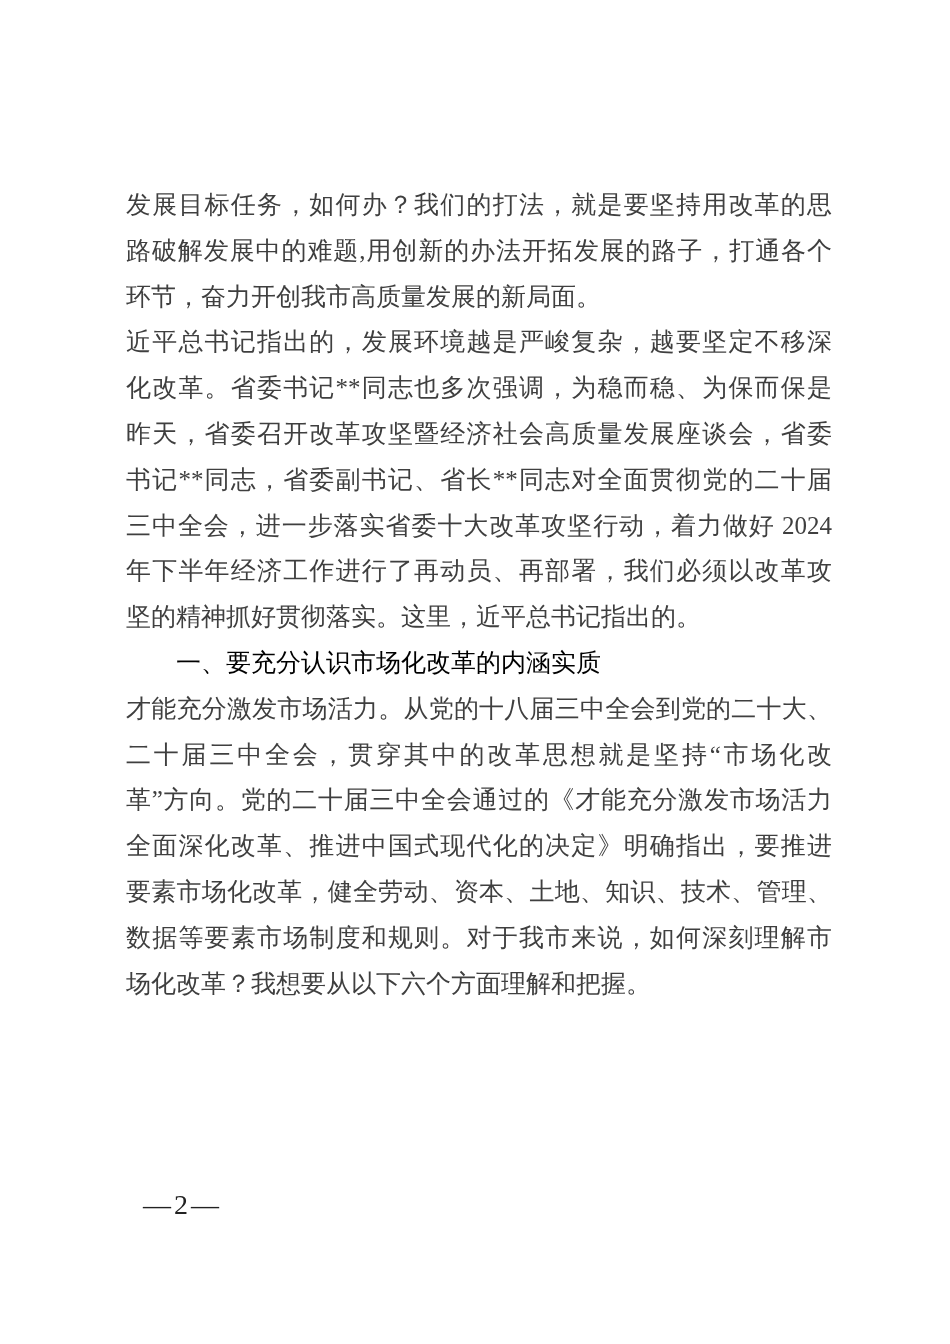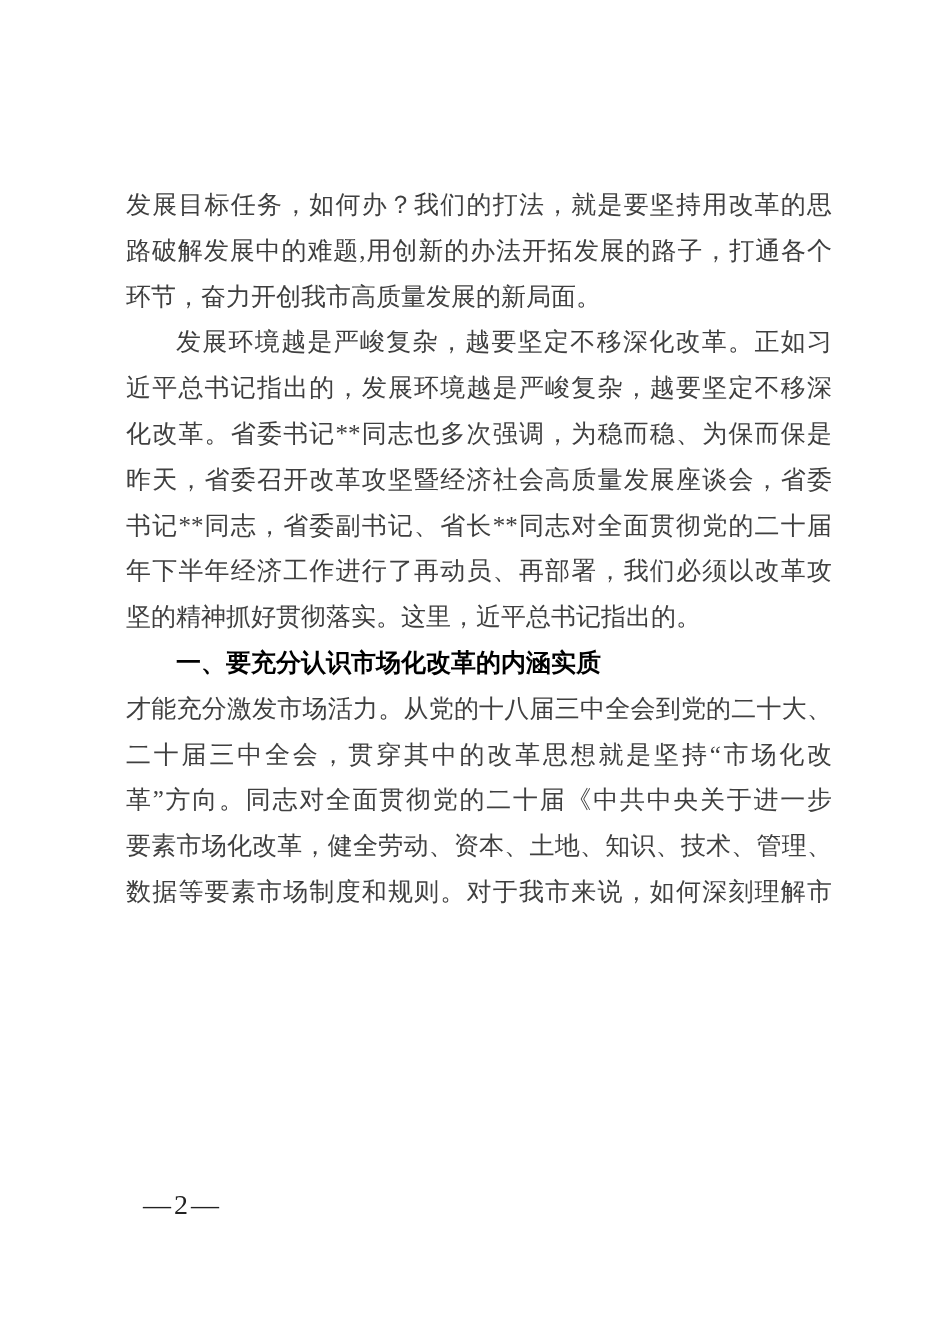--- a/index.html
+++ b/index.html
@@ -27,21 +27,21 @@
   .para { margin: 0; padding: 0; }
   .line {
     text-align: justify;
     text-align-last: justify;
     white-space: normal;
   }
   .line.first { text-indent: 2em; }
   .line.last  { text-align-last: left; }
   .para.heading .line {
     font-family: "Liberation Sans", "DejaVu Sans", sans-serif;
-    font-weight: 700;
+    font-weight: 400;
     color: #000000;
     text-align-last: left;
   }
   .page-number {
     position: absolute;
     left: 143px;
     top: 1188px;
     font-family: "Liberation Serif", "DejaVu Serif", serif;
     font-size: 28px;
     line-height: 34px;
@@ -53,33 +53,35 @@
 <body>
 
 <div class="page">
   <div class="text-block">
       <div class="para body">
         <div class="line">发展目标任务，如何办？我们的打法，就是要坚持用改革的思</div>
         <div class="line">路破解发展中的难题,用创新的办法开拓发展的路子，打通各个</div>
         <div class="line last">环节，奋力开创我市高质量发展的新局面。</div>
       </div>
       <div class="para body">
-        <div class="line first">发展环境越是严峻复杂，越要坚定不移深化改革。正如习</div>
         <div class="line">近平总书记指出的，发展环境越是严峻复杂，越要坚定不移深</div>
         <div class="line">化改革。省委书记**同志也多次强调，为稳而稳、为保而保是</div>
         <div class="line">昨天，省委召开改革攻坚暨经济社会高质量发展座谈会，省委</div>
         <div class="line">书记**同志，省委副书记、省长**同志对全面贯彻党的二十届</div>
+        <div class="line">三中全会，进一步落实省委十大改革攻坚行动，着力做好 2024</div>
         <div class="line">年下半年经济工作进行了再动员、再部署，我们必须以改革攻</div>
         <div class="line last">坚的精神抓好贯彻落实。这里，近平总书记指出的。</div>
       </div>
       <div class="para heading">
         <div class="line first last">一、要充分认识市场化改革的内涵实质</div>
       </div>
       <div class="para body">
         <div class="line">才能充分激发市场活力。从党的十八届三中全会到党的二十大、</div>
         <div class="line">二十届三中全会，贯穿其中的改革思想就是坚持“市场化改</div>
-        <div class="line">革”方向。同志对全面贯彻党的二十届《中共中央关于进一步</div>
+        <div class="line">革”方向。党的二十届三中全会通过的《才能充分激发市场活力</div>
+        <div class="line">全面深化改革、推进中国式现代化的决定》明确指出，要推进</div>
         <div class="line">要素市场化改革，健全劳动、资本、土地、知识、技术、管理、</div>
         <div class="line">数据等要素市场制度和规则。对于我市来说，如何深刻理解市</div>
+        <div class="line last">场化改革？我想要从以下六个方面理解和把握。</div>
       </div>
     </div>
   <div class="page-number">—2—</div>
 </div>
 
 </body></html>

